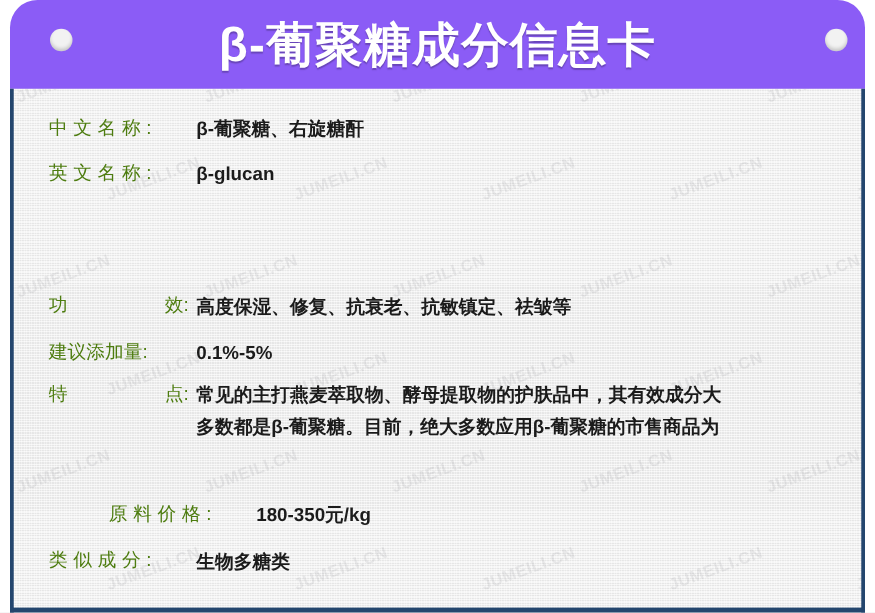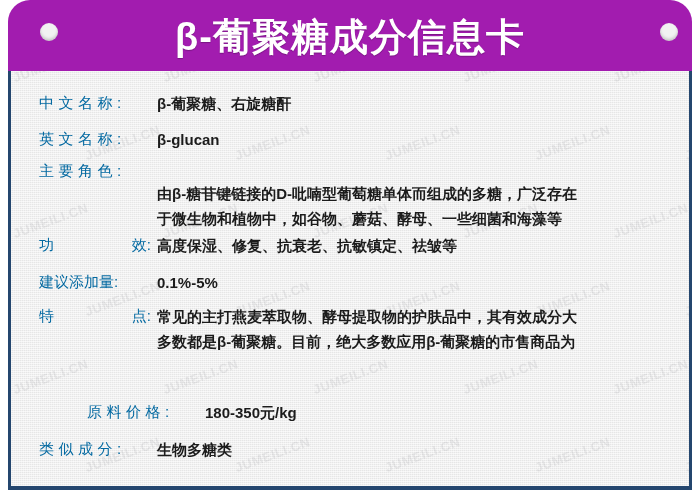--- a/index.html
+++ b/index.html
@@ -22,21 +22,21 @@
     box-sizing: border-box;
   }
 
   
   .header-plate {
     position: absolute;
     left: 8px;
     top: 0px;
     width: 684px;
     height: 74px;
-    background: #a21caf;
+    background: #8b5cf6;
     border-radius: 22px 22px 0 0;
     box-sizing: border-box;
   }
 
   .title {
     position: absolute;
     left: 0;
     right: 0;
     top: 10px;
     text-align: center;
@@ -115,21 +115,21 @@
     position: absolute;
     left: 28px;
     right: 16px;
     display: flex;
     align-items: flex-start;
   }
 
   .label {
     flex: 0 0 auto;
     width: 112px;
-    color: #0369a1;
+    color: #4d7c0f;
     font-size: 15px;
     line-height: 24px;
     white-space: nowrap;
     font-family: "Liberation Sans", "DejaVu Sans", sans-serif;
   }
   .label .lbl-inner {
     display: inline-block;
     width: 100%;
     box-sizing: border-box;
   }
@@ -228,29 +228,20 @@
 
       <div class="row" id="row-en">
         <div class="label track4">
           <span class="lbl-inner">英文名称:</span>
         </div>
         <div class="value">
           <span class="vline">β-glucan</span>
         </div>
       </div>
 
-      <div class="row" id="row-role">
-        <div class="label track4">
-          <span class="lbl-inner">主要角色:</span>
-        </div>
-        <div class="value">
-          <span class="vline">由β-糖苷键链接的D-吡喃型葡萄糖单体而组成的多糖，广泛存在</span>
-          <span class="vline">于微生物和植物中，如谷物、蘑菇、酵母、一些细菌和海藻等</span>
-        </div>
-      </div>
 
       <div class="row" id="row-effect">
         <div class="label spread">
           <span class="lbl-inner">
             <span>功</span>
             <span>效:</span>
           </span>
         </div>
         <div class="value">
           <span class="vline">高度保湿、修复、抗衰老、抗敏镇定、祛皱等</span>

